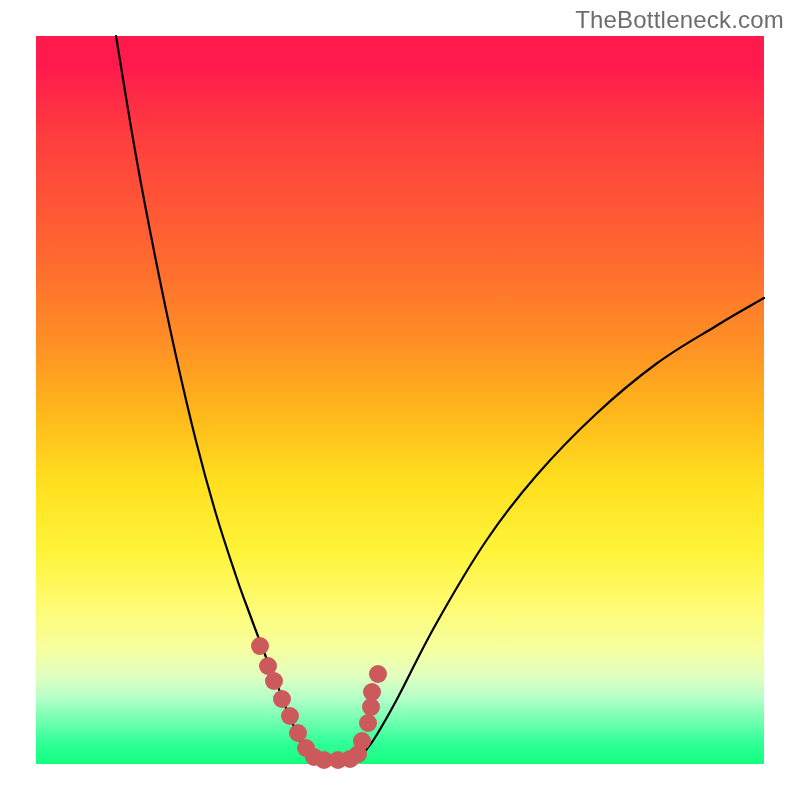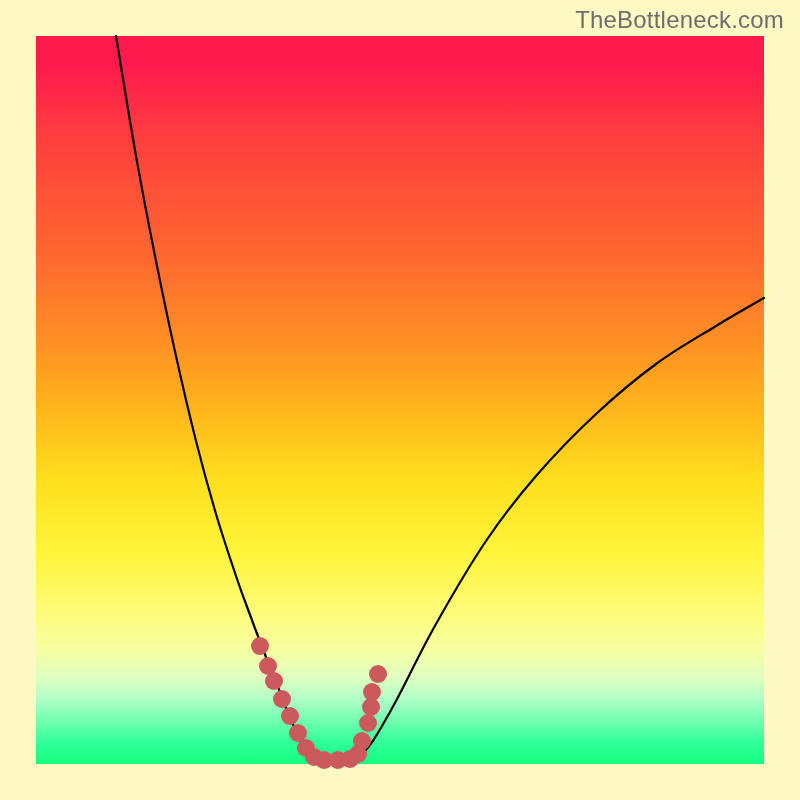--- a/index.html
+++ b/index.html
@@ -9,21 +9,21 @@
     height: 800px;
     background: #000;
     overflow: hidden;
   }
   .frame {
     position: absolute;
     left: 0;
     top: 0;
     width: 800px;
     height: 800px;
-    background: #fef9c3;
+    background: #ffffff;
   }
   .plot {
     position: absolute;
     left: 36px;
     top: 36px;
     width: 728px;
     height: 728px;
     
     background: linear-gradient(to bottom,
       #ff1a4d 0%,

